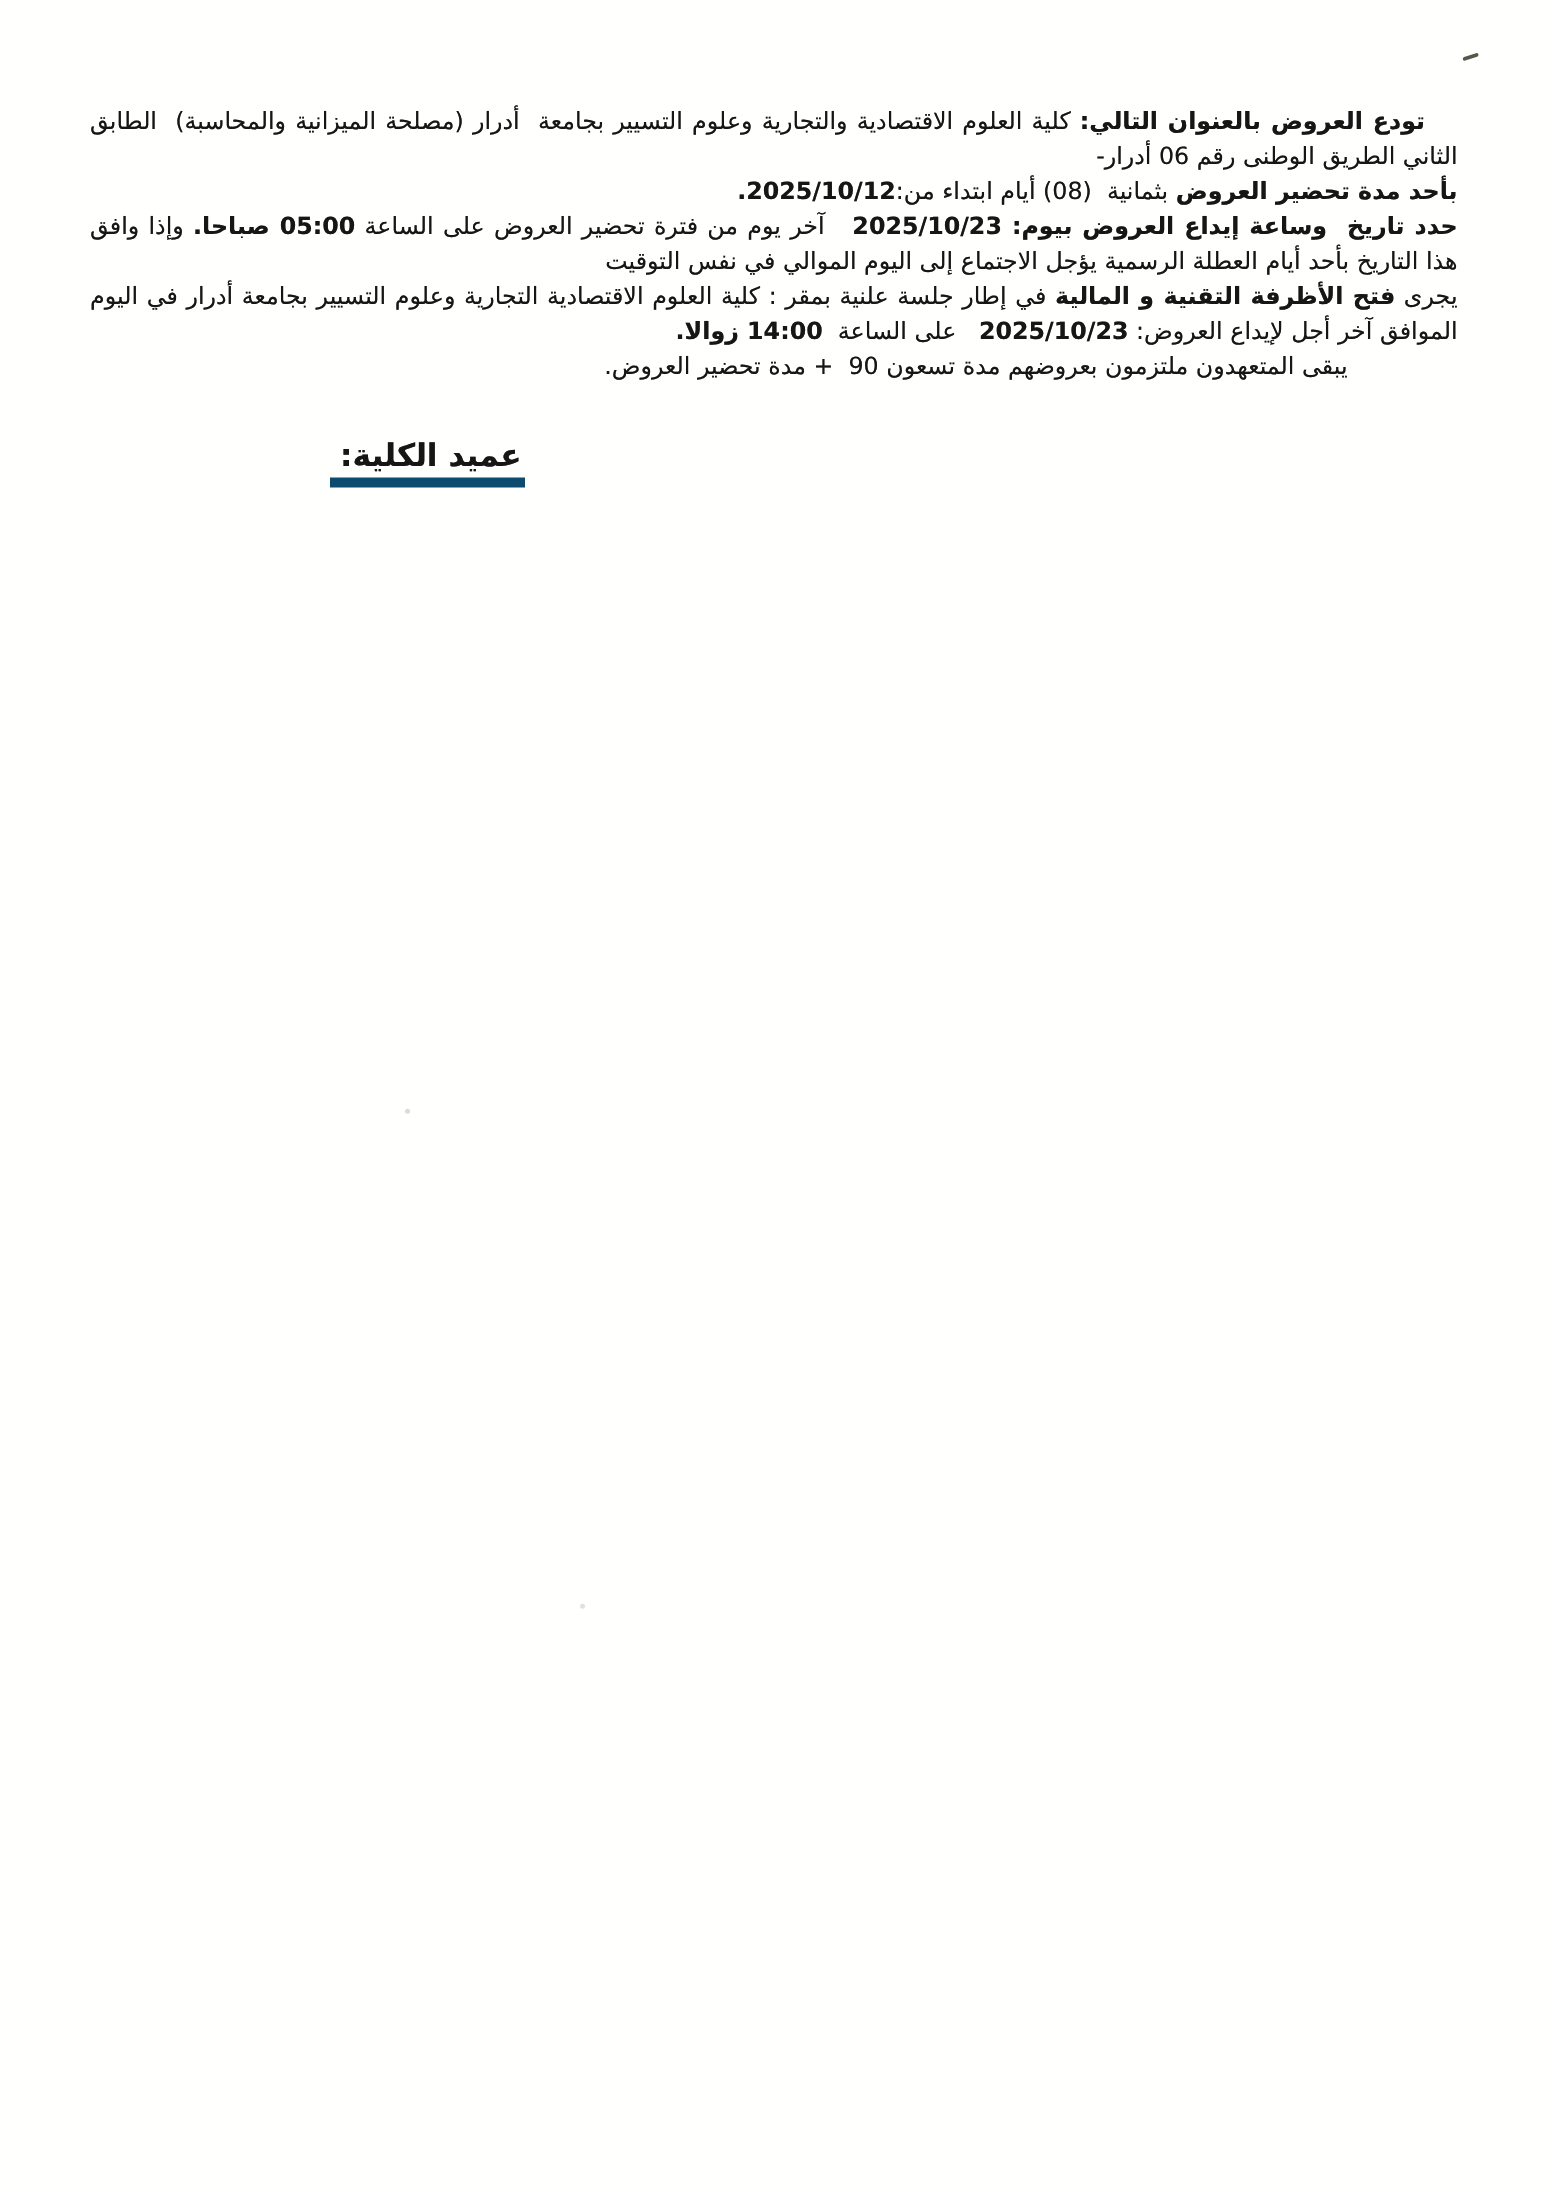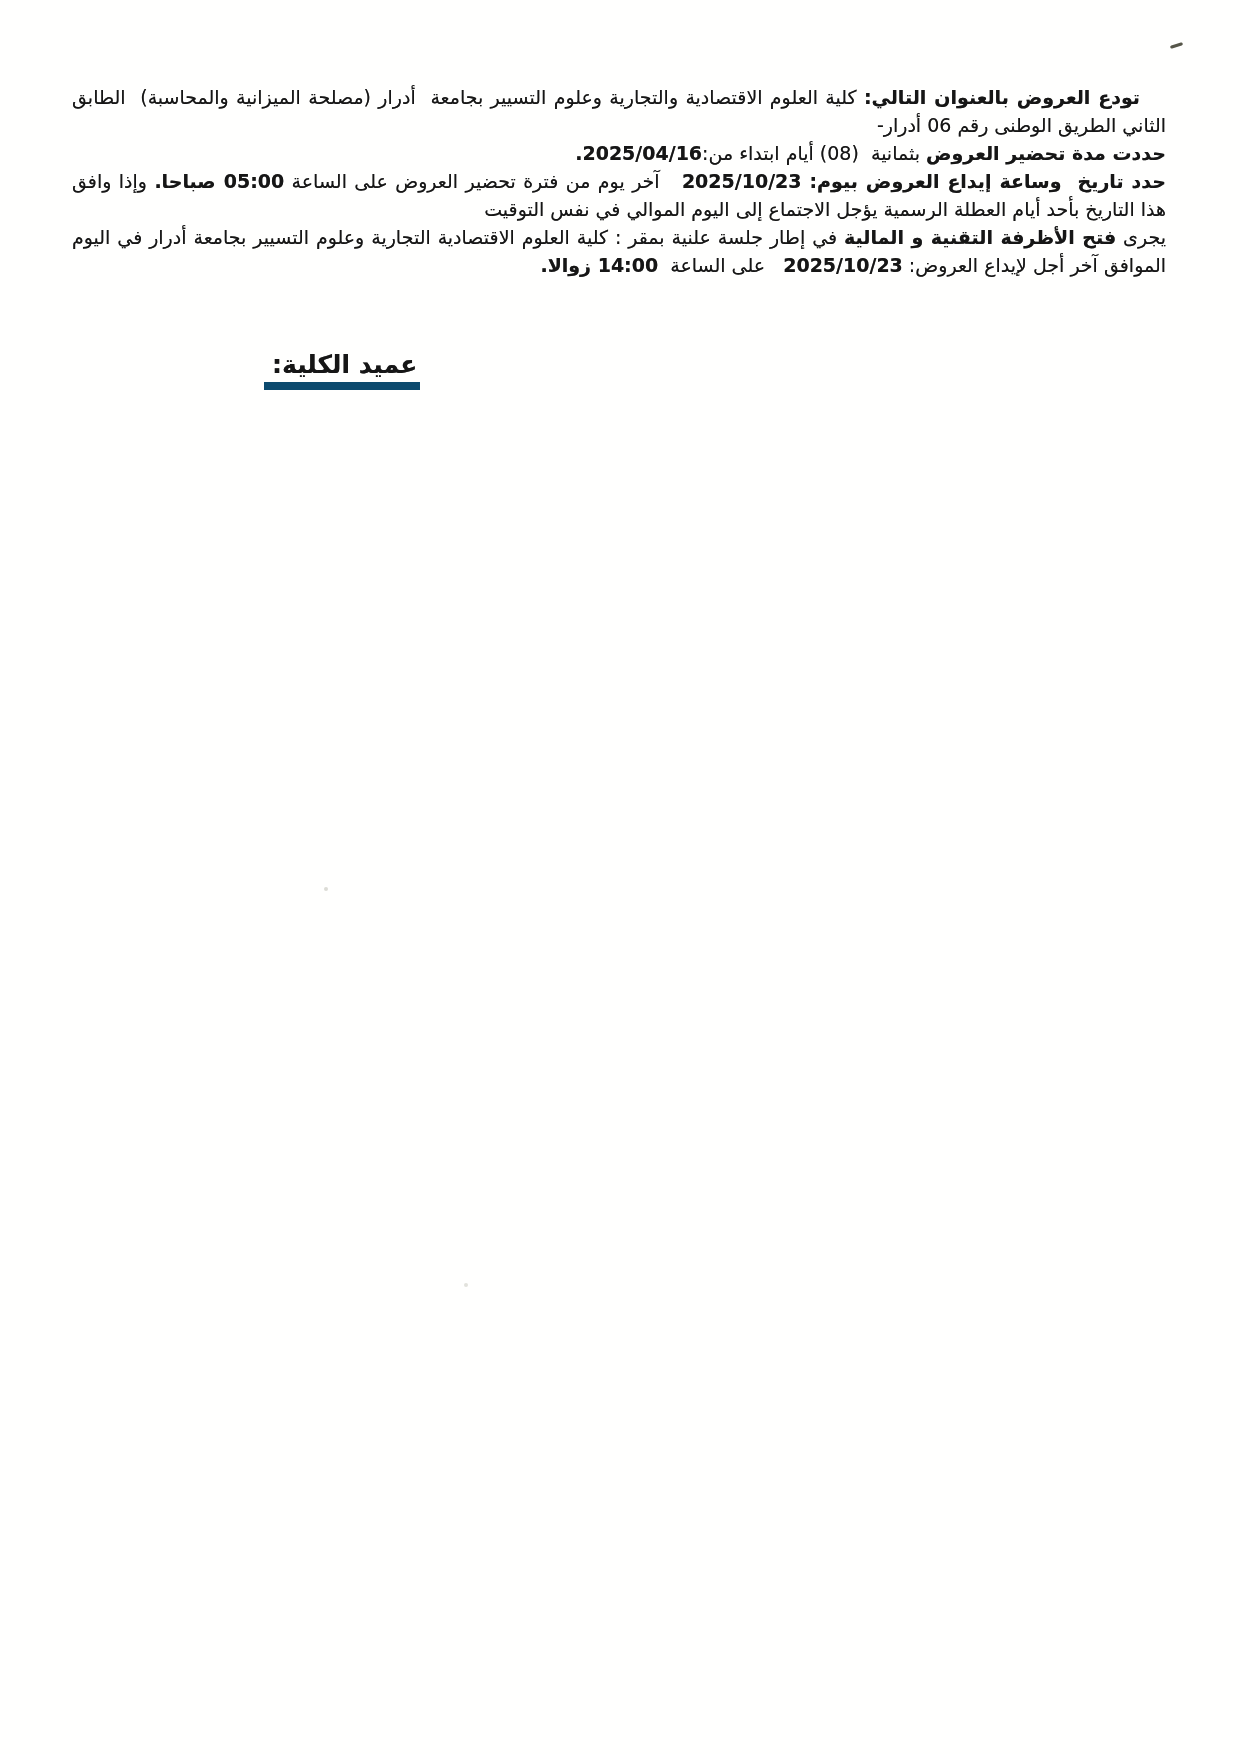--- a/index.html
+++ b/index.html
@@ -76,22 +76,23 @@
 <body>
 
 <div class="page">
 
   <div class="speck-top-right"></div>
   <div class="speck-faint-1"></div>
   <div class="speck-faint-2"></div>
 
   <div class="text-block" dir="rtl" lang="ar">
       <p class="para first-indent"><span class="seg bold">تودع العروض بالعنوان التالي:</span><span class="seg"> كلية العلوم الاقتصادية والتجارية وعلوم التسيير بجامعة&nbsp; أدرار (مصلحة الميزانية والمحاسبة)&nbsp; الطابق الثاني الطريق الوطنى رقم 06 أدرار-</span></p>
-      <p class="para"><span class="seg bold">حددت مدة تحضير العروض</span><span class="seg"> بثمانية&nbsp; (08) أيام ابتداء من:</span><span class="seg bold">2025/04/16.</span></p>
+      <p class="para"><span class="seg bold">بأحد مدة تحضير العروض</span><span class="seg"> بثمانية&nbsp; (08) أيام ابتداء من:</span><span class="seg bold">2025/10/12.</span></p>
       <p class="para"><span class="seg bold">حدد تاريخ&nbsp; وساعة إيداع العروض بيوم: </span><span class="seg bold">2025/10/23</span><span class="seg">&nbsp;&nbsp; آخر يوم من فترة تحضير العروض على الساعة </span><span class="seg bold">05:00 صباحا.</span><span class="seg"> وإذا وافق هذا التاريخ بأحد أيام العطلة الرسمية يؤجل الاجتماع إلى اليوم الموالي في نفس التوقيت</span></p>
       <p class="para"><span class="seg">يجرى </span><span class="seg bold">فتح الأظرفة التقنية و المالية</span><span class="seg"> في إطار جلسة علنية بمقر : كلية العلوم الاقتصادية التجارية وعلوم التسيير بجامعة أدرار في اليوم الموافق آخر أجل لإيداع العروض: </span><span class="seg bold">2025/10/23</span><span class="seg">&nbsp;&nbsp; على الساعة&nbsp; </span><span class="seg bold">14:00 زوالا.</span></p>
+      <p class="para inset-right"><span class="seg">يبقى المتعهدون ملتزمون بعروضهم مدة تسعون 90&nbsp; + مدة تحضير العروض.</span></p>
     </div>
 
   <div class="signature">
     <span class="sig-text">عميد الكلية:</span>
   </div>
 
 </div>
 
 </body></html>

